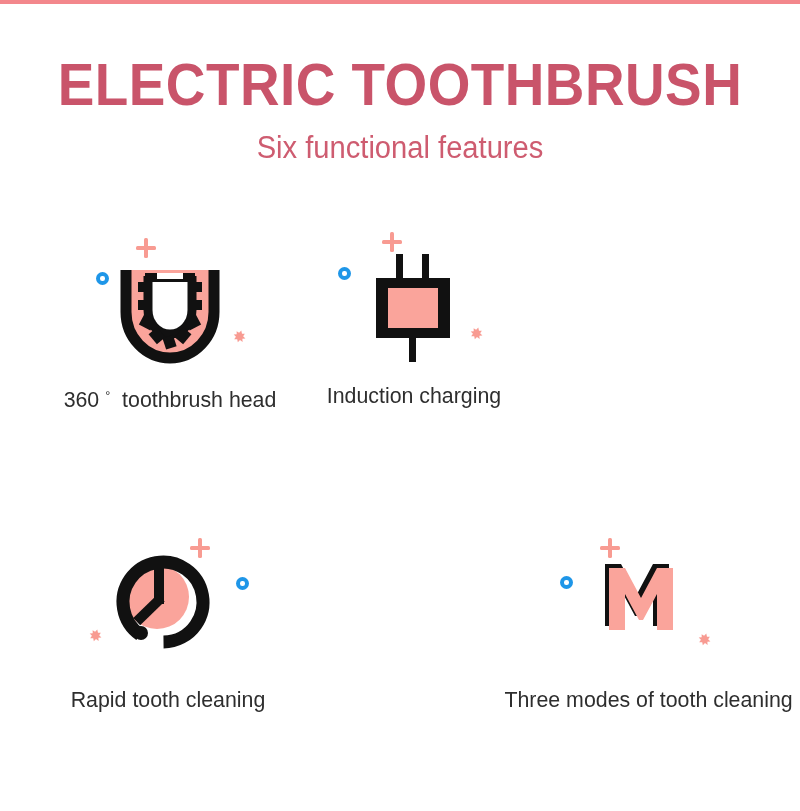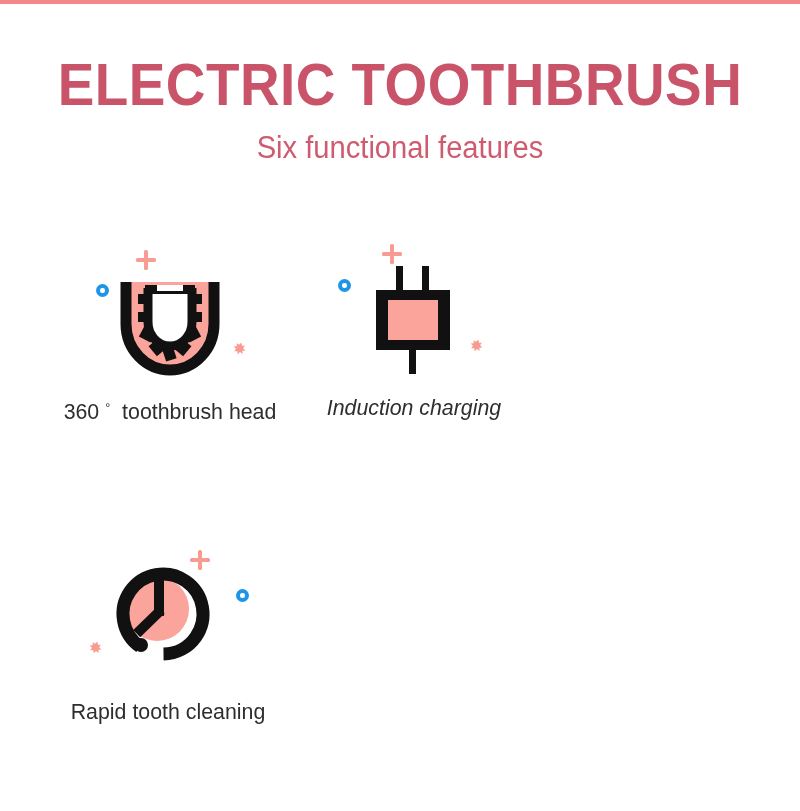--- a/index.html
+++ b/index.html
@@ -27,29 +27,29 @@
     text-align:center;
     font-family:"Liberation Sans Narrow","Liberation Sans",sans-serif;
     font-size:31px; line-height:38px; font-weight:normal;
     color:#CE5C70;
     transform:scaleX(0.94); transform-origin:center center;
     white-space:nowrap;
   }
 
   
   .row{ position:absolute; left:0; width:800px; height:215px; }
-  #row1{ top:236px; }
-  #row2{ top:540px; }
+  #row1{ top:224px; }
+  #row2{ top:528px; }
 
   .cell{
     position:absolute; top:0; height:215px;
   }
   
   .c1{ left:30px;  width:280px; }
-  .c2{ left:296px; width:236px;font-style:italic; }
+  .c2{ left:296px; width:236px; }
   .c3{ left:518px; width:264px; }
 
   .r2c1{ left:24px;  width:288px; }
   .r2c2{ left:304px; width:216px; }
   .r2c3{ left:500px; width:296px; }
 
   .iconbox{ position:absolute; left:0; top:0; width:100%; height:150px; }
   .iconinner{ position:absolute; left:50%; top:0; transform:translateX(-50%); width:180px; height:150px; }
 
   .caption{
@@ -186,13 +186,38 @@
           <rect x="43" y="47" width="10" height="34" fill="#111111" transform="rotate(46 48 50)"></rect>
 
           <circle cx="30" cy="83" r="7" fill="#111111"></circle>
         </svg>
       </div>
     </div>
     <div class="caption">Rapid tooth cleaning</div>
   </div>
 
 
+  <div class="cell r2c3">
+    <div class="iconbox">
+      <div class="iconinner">
+        <div class="plus" style="left:42px;top:10px;"></div>
+        <div class="ring" style="left:2px;top:48px;"></div>
+        <div class="spark" style="left:137px;top:104px;">
+          <svg viewBox="0 0 20 20">
+              <path d="M10.6 1.2l1.9 3.3 3.3-.9-1.1 3.2 3.4 1.7-3.3 1.6 1.4 3.3-3.6-1.1-1.6 3.4-1.8-3.3-3.4 1.1 1.1-3.3-3.3-1.7 3.2-1.6-1.2-3.3 3.4 1z" fill="#F89B92" transform="rotate(18 10 10)"></path>
+            </svg>
+        </div>
+
+        <svg class="mainicon" width="84" height="74" viewBox="0 0 84 74" style="position:absolute;left:45px;top:36px;">
+
+          <g fill="#111111" transform="translate(-4,-4)">
+            <path d="M6 4 h16 l16 30 L54 4 h16 v62 H54 V30 L40 56 h-4 L22 30 v36 H6 Z"></path>
+          </g>
+
+          <g fill="#FAA49B">
+            <path d="M6 4 h16 l16 30 L54 4 h16 v62 H54 V30 L40 56 h-4 L22 30 v36 H6 Z"></path>
+          </g>
+        </svg>
+      </div>
+    </div>
+    <div class="caption">Three modes of tooth cleaning</div>
+  </div>
 </div>
 
 </body></html>

